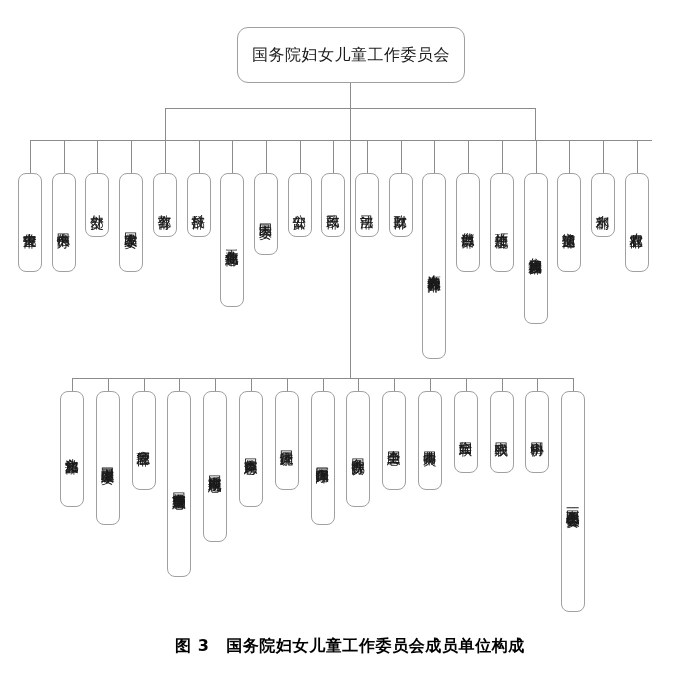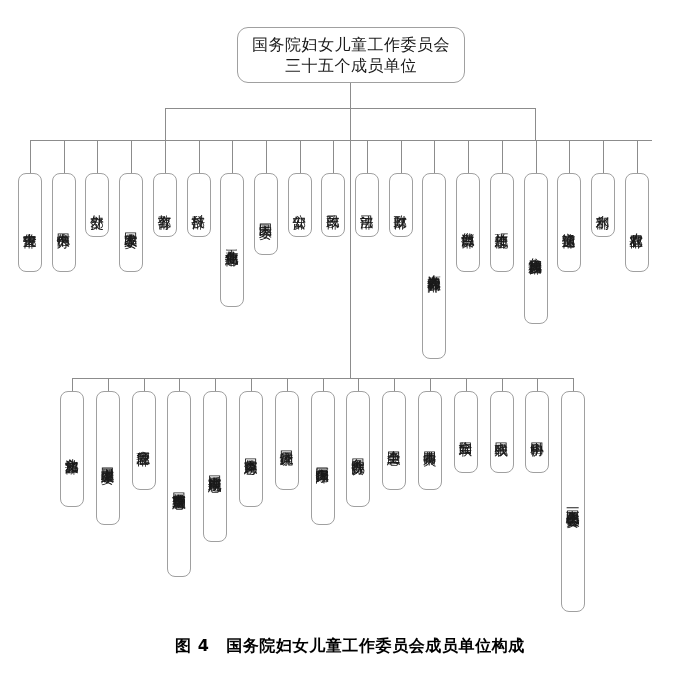--- a/index.html
+++ b/index.html
@@ -83,21 +83,20 @@
     white-space: pre;
   }
 </style>
 </head>
 <body>
 
 <div id="page">
 
   <div class="root-box" style="left:237px; top:27px; width:228px; height:56px;">
     <div class="root-line">国务院妇女儿童工作委员会</div>
-    <div class="root-line">三十五个成员单位</div>
   </div>
 
   <div class="line v" style="left:350px; top:83px; height:25px;"></div>
 
   <div class="line h" style="left:165px; top:108px; width:371px;"></div>
   <div class="line v" style="left:165px; top:108px; height:33px;"></div>
   <div class="line v" style="left:535px; top:108px; height:33px;"></div>
 
   <div class="line h" style="left:30px; top:140px; width:641px;"></div>
 
@@ -244,15 +243,15 @@
       <div class="line v" style="left: 537.4px; top: 378px; height: 13px;"></div>
       <div class="unit" style="left: 525.4px; top: 391px; width: 24px; height: 82px;">
         <span class="unit-label">中国科协</span>
       </div>
       <div class="line v" style="left: 573.2px; top: 378px; height: 13px;"></div>
       <div class="unit" style="left: 561.2px; top: 391px; width: 24px; height: 221px;">
         <span class="unit-label">中国关心下一代工作委员会</span>
       </div>
     </div>
 
-  <div class="caption" style="top:636px;">图 4　国务院妇女儿童工作委员会成员单位构成</div>
+  <div class="caption" style="top:636px;">图 3　国务院妇女儿童工作委员会成员单位构成</div>
 
 </div>
 
 </body></html>

